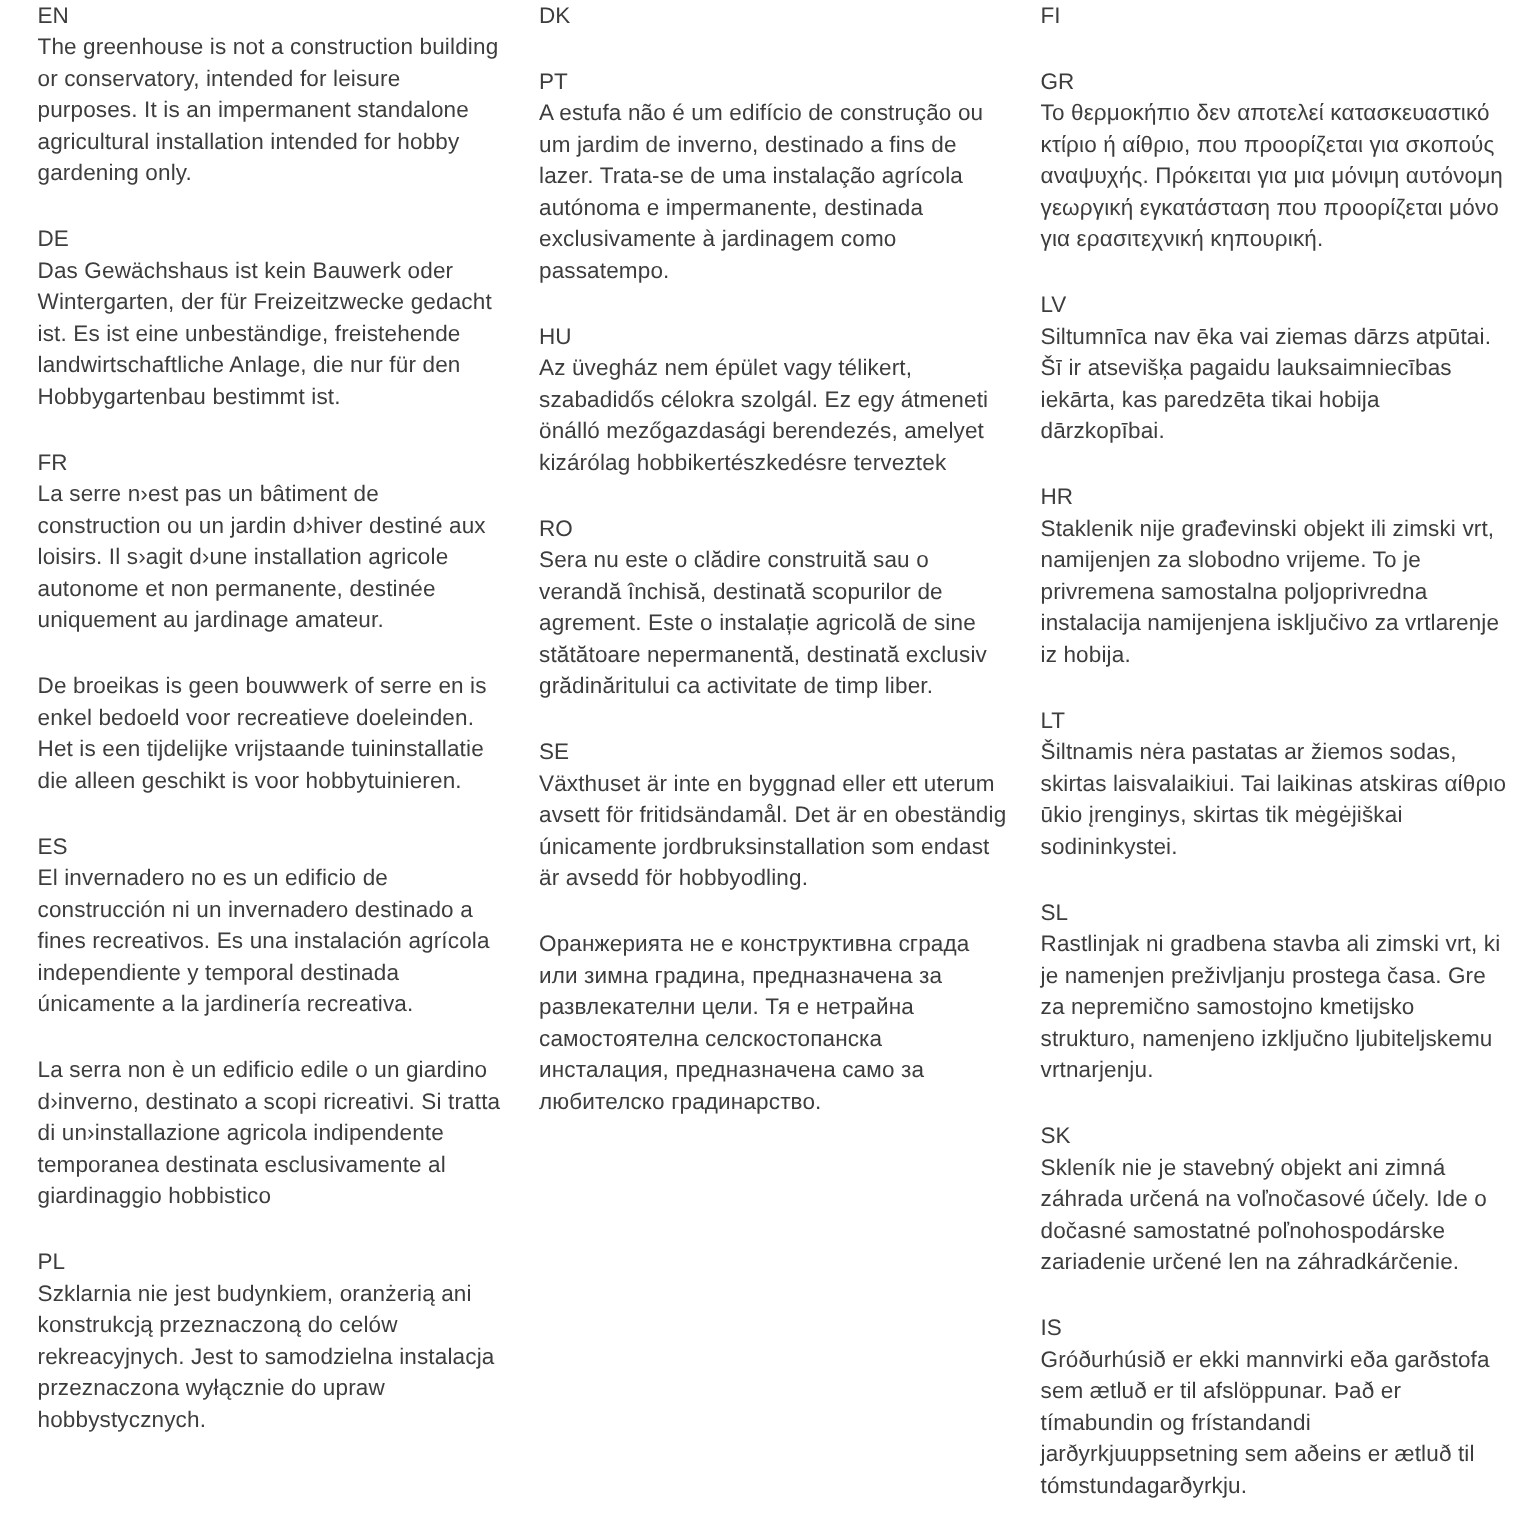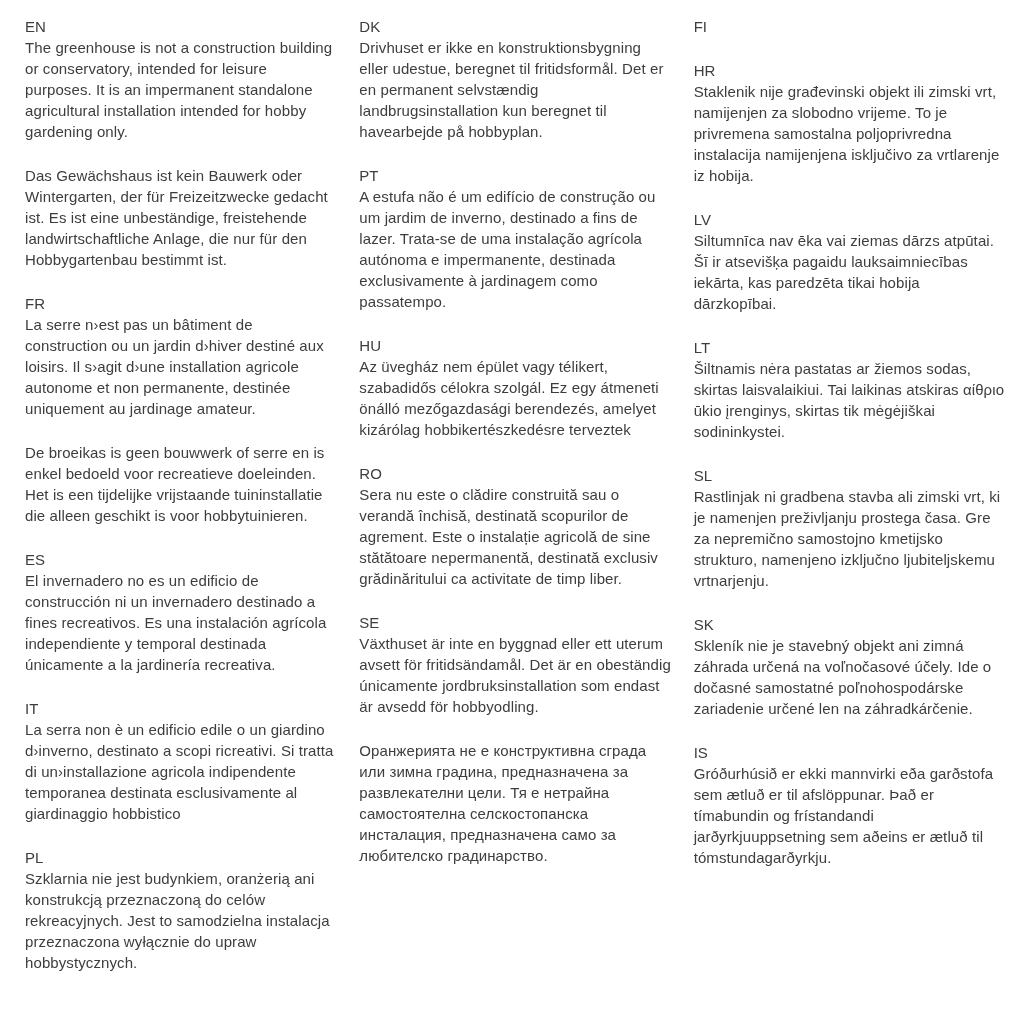--- a/index.html
+++ b/index.html
@@ -4,21 +4,21 @@
 <style>
   html, body {
     margin: 0;
     padding: 0;
     background: #ffffff;
   }
   .page {
     width: 1024px;
     height: 1024px;
     box-sizing: border-box;
-    padding: 16px 18px 10px 25px;
+    padding: 0 18px 10px 25px;
     background: #ffffff;
     font-family: "Liberation Sans", "DejaVu Sans", sans-serif;
     color: #3d3d3d;
     overflow: hidden;
   }
   .columns {
     display: grid;
     grid-template-columns: 1fr 1fr 1fr;
     column-gap: 22px;
   }
@@ -46,46 +46,45 @@
 <body>
 
 <div class="page">
   <div class="columns">
       <div class="column">
         <div class="block">
           <p class="lang-code">EN</p>
           <p class="lang-text">The greenhouse is not a construction building or conservatory, intended for leisure purposes. It is an impermanent standalone agricultural installation intended for hobby gardening only.</p>
         </div>
         <div class="block">
+          <p class="lang-code">DE</p>
           <p class="lang-text">Das Gewächshaus ist kein Bauwerk oder Wintergarten, der für Freizeitzwecke gedacht ist. Es ist eine unbeständige, freistehende landwirtschaftliche Anlage, die nur für den Hobbygartenbau bestimmt ist.</p>
         </div>
         <div class="block">
           <p class="lang-code">FR</p>
           <p class="lang-text">La serre n›est pas un bâtiment de construction ou un jardin d›hiver destiné aux loisirs. Il s›agit d›une installation agricole autonome et non permanente, destinée uniquement au jardinage amateur.</p>
         </div>
         <div class="block">
           <p class="lang-text">De broeikas is geen bouwwerk of serre en is enkel bedoeld voor recreatieve doeleinden. Het is een tijdelijke vrijstaande tuininstallatie die alleen geschikt is voor hobbytuinieren.</p>
         </div>
         <div class="block">
           <p class="lang-code">ES</p>
           <p class="lang-text">El invernadero no es un edificio de construcción ni un invernadero destinado a fines recreativos. Es una instalación agrícola independiente y temporal destinada únicamente a la jardinería recreativa.</p>
         </div>
         <div class="block">
-          <p class="lang-code">IT</p>
           <p class="lang-text">La serra non è un edificio edile o un giardino d›inverno, destinato a scopi ricreativi. Si tratta di un›installazione agricola indipendente temporanea destinata esclusivamente al giardinaggio hobbistico</p>
         </div>
         <div class="block">
           <p class="lang-code">PL</p>
           <p class="lang-text">Szklarnia nie jest budynkiem, oranżerią ani konstrukcją przeznaczoną do celów rekreacyjnych. Jest to samodzielna instalacja przeznaczona wyłącznie do upraw hobbystycznych.</p>
         </div>
       </div>
       <div class="column">
         <div class="block">
           <p class="lang-code">DK</p>
-          <p class="lang-text">Drivhuset er ikke en konstruktionsbygning eller udestue, beregnet til fritidsformål. Det er en permanent selvstændig landbrugsinstallation kun beregnet til havearbejde på hobbyplan.</p>
         </div>
         <div class="block">
           <p class="lang-code">PT</p>
           <p class="lang-text">A estufa não é um edifício de construção ou um jardim de inverno, destinado a fins de lazer. Trata-se de uma instalação agrícola autónoma e impermanente, destinada exclusivamente à jardinagem como passatempo.</p>
         </div>
         <div class="block">
           <p class="lang-code">HU</p>
           <p class="lang-text">Az üvegház nem épület vagy télikert, szabadidős célokra szolgál. Ez egy átmeneti önálló mezőgazdasági berendezés, amelyet kizárólag hobbikertészkedésre terveztek</p>
         </div>
         <div class="block">
@@ -98,28 +97,30 @@
         </div>
         <div class="block">
           <p class="lang-text">Оранжерията не е конструктивна сграда или зимна градина, предназначена за развлекателни цели. Тя е нетрайна самостоятелна селскостопанска инсталация, предназначена само за любителско градинарство.</p>
         </div>
       </div>
       <div class="column">
         <div class="block">
           <p class="lang-code">FI</p>
         </div>
         <div class="block">
+          <p class="lang-code">GR</p>
+          <p class="lang-text">Το θερμοκήπιο δεν αποτελεί κατασκευαστικό κτίριο ή αίθριο, που προορίζεται για σκοπούς αναψυχής. Πρόκειται για μια μόνιμη αυτόνομη γεωργική εγκατάσταση που προορίζεται μόνο για ερασιτεχνική κηπουρική.</p>
+        </div>
+        <div class="block">
+          <p class="lang-code">LV</p>
+          <p class="lang-text">Siltumnīca nav ēka vai ziemas dārzs atpūtai. Šī ir atsevišķa pagaidu lauksaimniecības iekārta, kas paredzēta tikai hobija dārzkopībai.</p>
         </div>
         <div class="block">
           <p class="lang-code">HR</p>
           <p class="lang-text">Staklenik nije građevinski objekt ili zimski vrt, namijenjen za slobodno vrijeme. To je privremena samostalna poljoprivredna instalacija namijenjena isključivo za vrtlarenje iz hobija.</p>
-        </div>
-        <div class="block">
-          <p class="lang-code">LV</p>
-          <p class="lang-text">Siltumnīca nav ēka vai ziemas dārzs atpūtai. Šī ir atsevišķa pagaidu lauksaimniecības iekārta, kas paredzēta tikai hobija dārzkopībai.</p>
         </div>
         <div class="block">
           <p class="lang-code">LT</p>
           <p class="lang-text">Šiltnamis nėra pastatas ar žiemos sodas, skirtas laisvalaikiui. Tai laikinas atskiras αίθριο ūkio įrenginys, skirtas tik mėgėjiškai sodininkystei.</p>
         </div>
         <div class="block">
           <p class="lang-code">SL</p>
           <p class="lang-text">Rastlinjak ni gradbena stavba ali zimski vrt, ki je namenjen preživljanju prostega časa. Gre za nepremično samostojno kmetijsko strukturo, namenjeno izključno ljubiteljskemu vrtnarjenju.</p>
         </div>
         <div class="block">

